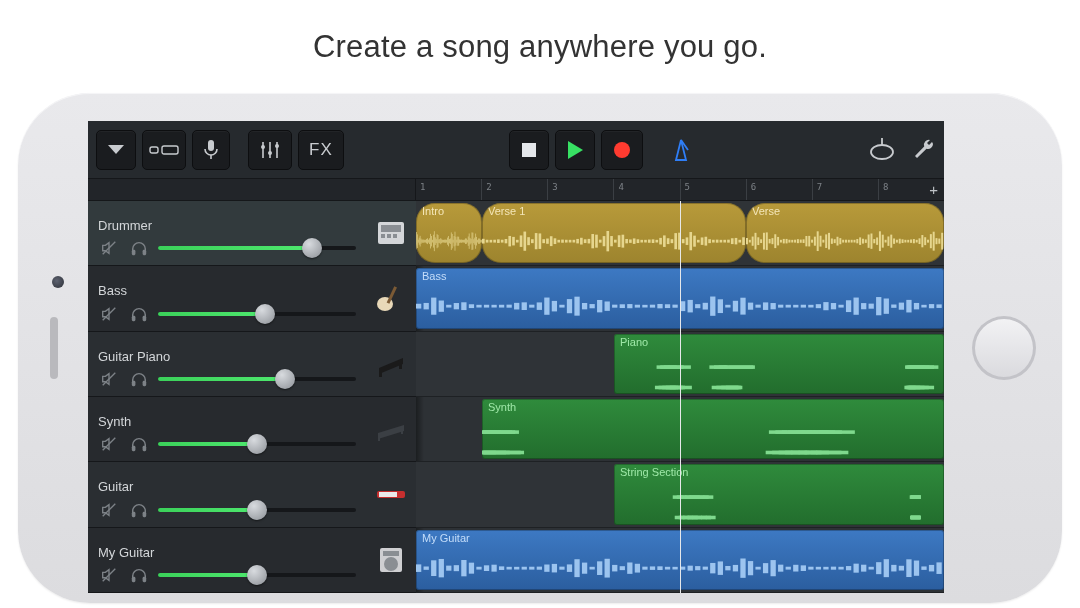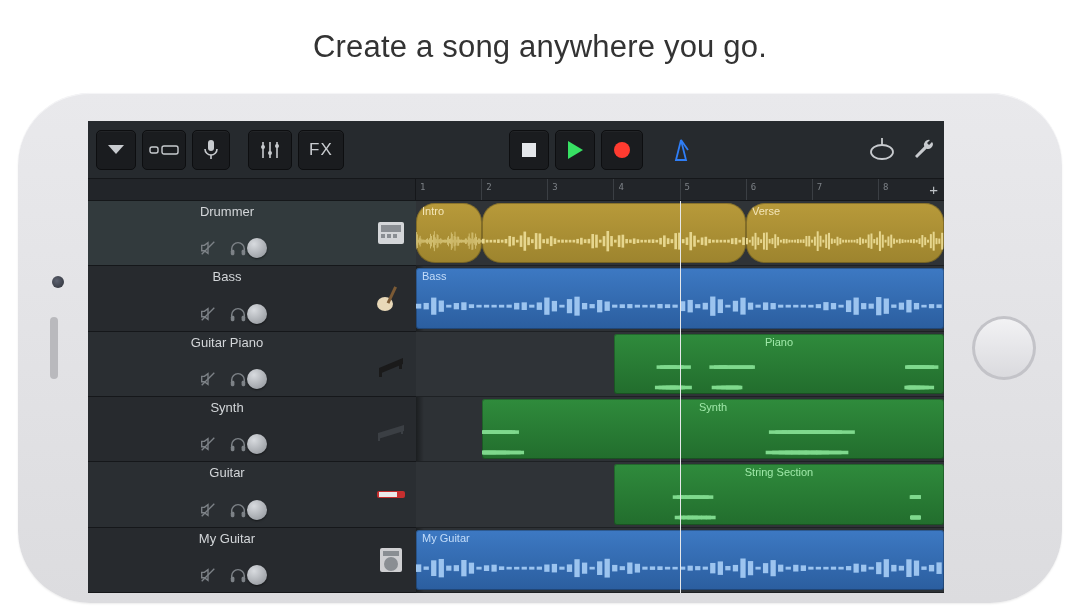--- a/index.html
+++ b/index.html
@@ -137,21 +137,21 @@
   }
   .track {
     height:68px;
     border-bottom:1px solid #15171a;
     display:flex;
     align-items:stretch;
     background:#2a2e32;
   }
   .track:nth-child(even){ background:#272a2e; }
   .track.selected { background:#323a3d; }
-  .track-info { flex:1; padding:3px 10px 6px; display:flex; flex-direction:column; justify-content:space-between;align-items:center;}
+  .track-info { flex:1; padding:17px 10px 6px; display:flex; flex-direction:column; justify-content:space-between;}
   .track-name { font-size:13px; color:#d3d6d9; font-weight:400;}
   .track-row { display:flex; align-items:center; gap:8px; }
   .mini-icon { width:22px; height:22px; color:#7d8287; display:flex; align-items:center; justify-content:center;}
   .mini-icon svg{width:18px;height:18px;}
   .slider {
     flex:1; height:4px; background:#15171a; border-radius:2px; position:relative;
   }
   .slider-fill {
     position:absolute; left:0; top:0; bottom:0;
     background: linear-gradient(90deg,#3bd15a,#4ee86e);
@@ -196,21 +196,21 @@
   .region.blue   { background: linear-gradient(#3d79c3,#2b5e9f); }
   .region.green  { background: linear-gradient(#2f8b3c,#226d2d); }
   .region-label {
     font-size:11px;
     padding:3px 6px 0;
     display:block;
     line-height:1;
   }
   .region.yellow .region-label{ color:#f4e6b8; }
   .region.blue   .region-label{ color:#c4ddfa; }
-  .region.green  .region-label{ color:#9fe8a8;text-align:center; }
+  .region.green  .region-label{ color:#9fe8a8; }
   .region-body {
     position:absolute; left:0; right:0; top:16px; bottom:0;
     overflow:hidden;
   }
   .wave { width:100%; height:100%; display:block; }
   .notes { width:100%; height:100%; display:block; }
   .sep-shadow{
     position:absolute;left:0;top:0;bottom:0;width:8px;
     background:linear-gradient(90deg,rgba(0,0,0,.4),transparent);
     pointer-events:none;
@@ -611,20 +611,21 @@
                   <rect x="91.43%" y="40.35478083750177%" width="1%" height="19.290438324996458%" fill="#e6d68e"></rect>
                   <rect x="92.86%" y="46.99851779823305%" width="1%" height="6.002964403533892%" fill="#e6d68e"></rect>
                   <rect x="94.29%" y="43.978432271657084%" width="1%" height="12.043135456685825%" fill="#e6d68e"></rect>
                   <rect x="95.71%" y="44.064436490446994%" width="1%" height="11.871127019106005%" fill="#e6d68e"></rect>
                   <rect x="97.14%" y="46.63167558588233%" width="1%" height="6.736648828235342%" fill="#e6d68e"></rect>
                   <rect x="98.57%" y="46.991314757420575%" width="1%" height="6.017370485158846%" fill="#e6d68e"></rect>
                 </svg>
               </div>
             </div>
             <div class="region yellow" style="left: 12.5%; width: 50%;">
+              <span class="region-label">Verse 1</span>
               <div class="region-body">
                 <svg class="wave" viewBox="0 0 100 50" preserveAspectRatio="none">
                   <rect x="0.00%" y="44.678318150405005%" width="1%" height="10.643363699189994%" fill="#e6d68e"></rect>
                   <rect x="1.43%" y="46.812235487602976%" width="1%" height="6.375529024794053%" fill="#e6d68e"></rect>
                   <rect x="2.86%" y="46.99515439932657%" width="1%" height="6.0096912013468575%" fill="#e6d68e"></rect>
                   <rect x="4.29%" y="46.79612005974943%" width="1%" height="6.407759880501139%" fill="#e6d68e"></rect>
                   <rect x="5.71%" y="45.92235391187835%" width="1%" height="8.155292176243293%" fill="#e6d68e"></rect>
                   <rect x="7.14%" y="46.801040761989796%" width="1%" height="6.397918476020412%" fill="#e6d68e"></rect>
                   <rect x="8.57%" y="45.10891620114114%" width="1%" height="9.782167597717724%" fill="#e6d68e"></rect>
                   <rect x="10.00%" y="38.25359253867096%" width="1%" height="23.492814922658088%" fill="#e6d68e"></rect>

